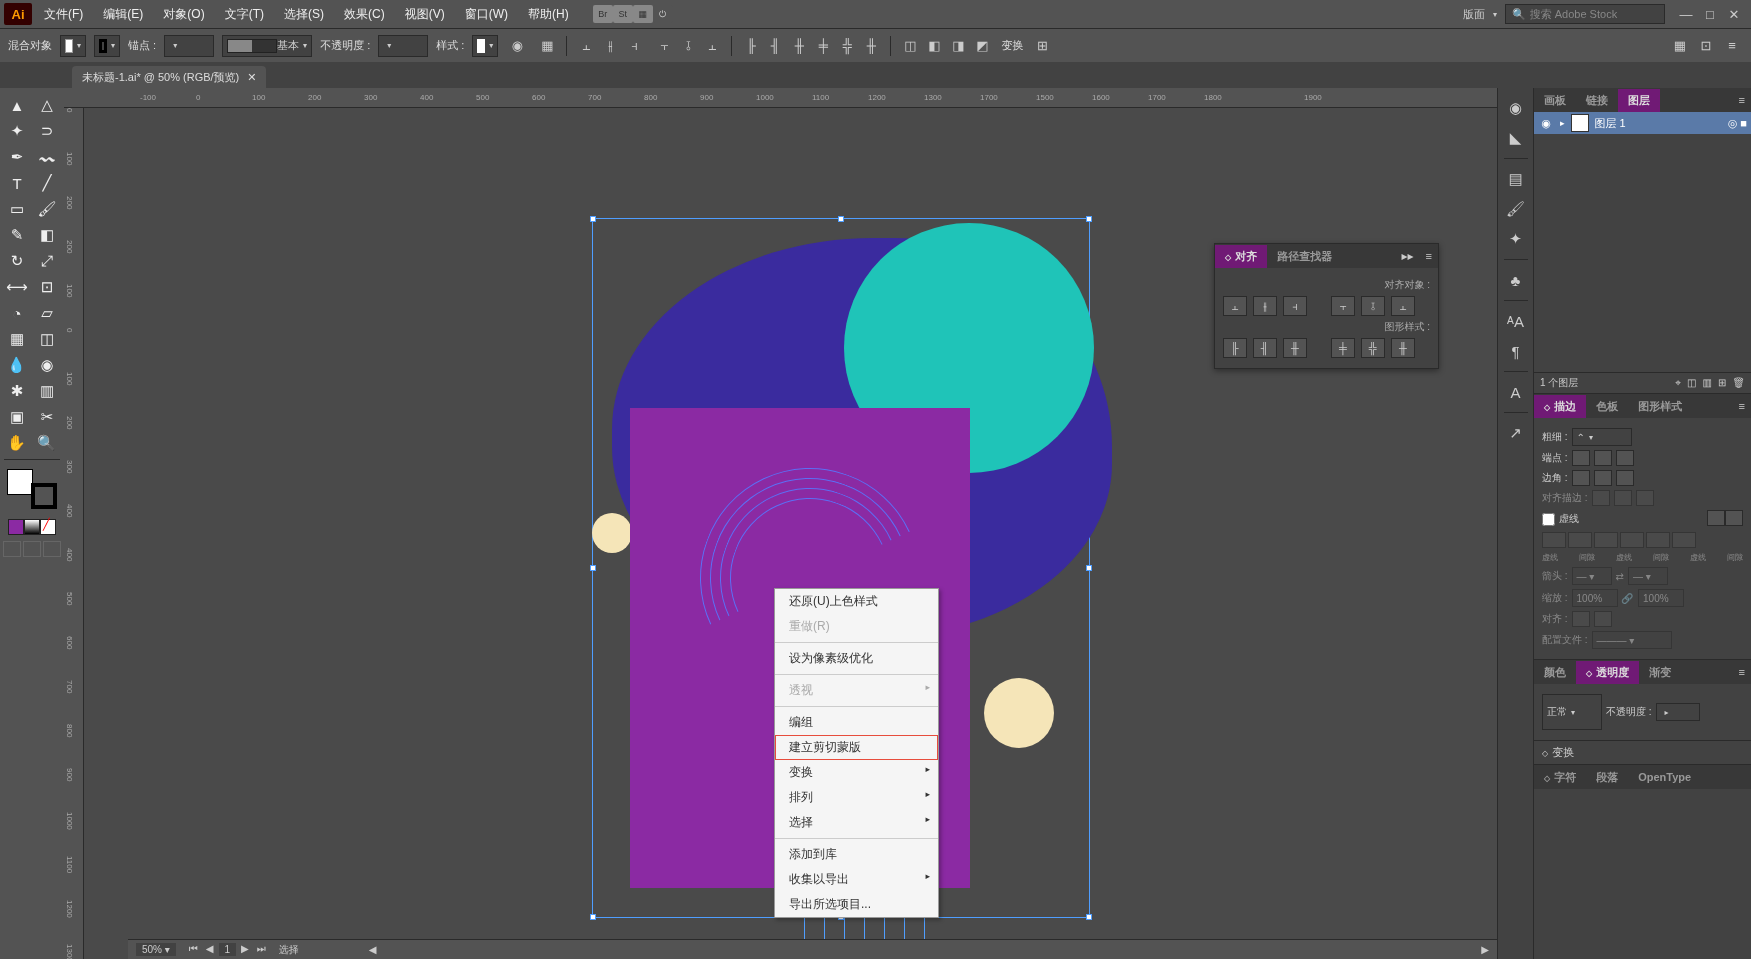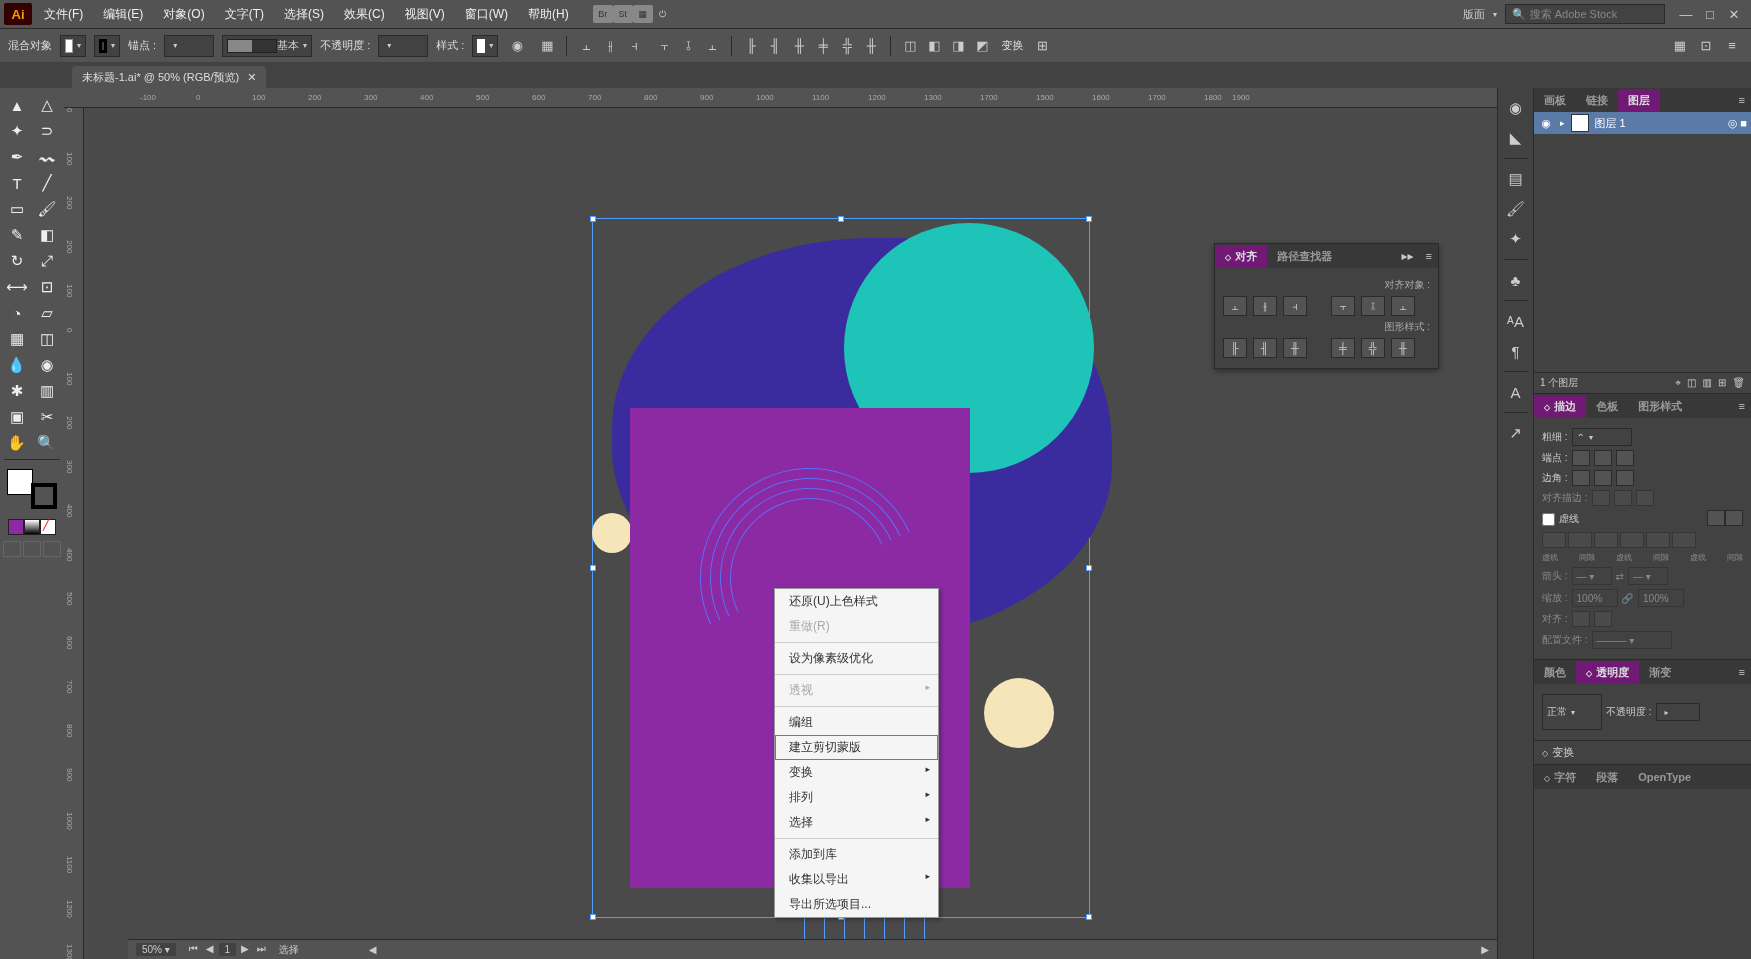--- a/index.html
+++ b/index.html
@@ -307,21 +307,21 @@
         <span class="ruler-tick" style="left: 636px; top: 5px;">900</span>
         <span class="ruler-tick" style="left: 692px; top: 5px;">1000</span>
         <span class="ruler-tick" style="left: 748px; top: 5px;">1100</span>
         <span class="ruler-tick" style="left: 804px; top: 5px;">1200</span>
         <span class="ruler-tick" style="left: 860px; top: 5px;">1300</span>
         <span class="ruler-tick" style="left: 916px; top: 5px;">1700</span>
         <span class="ruler-tick" style="left: 972px; top: 5px;">1500</span>
         <span class="ruler-tick" style="left: 1028px; top: 5px;">1600</span>
         <span class="ruler-tick" style="left: 1084px; top: 5px;">1700</span>
         <span class="ruler-tick" style="left: 1140px; top: 5px;">1800</span>
-        <span class="ruler-tick" style="left: 1168px; top: 5px;">1900</span>
+        <span class="ruler-tick" style="left: 1240px; top: 5px;">1900</span>
       </div>
     <div class="ruler-v" id="ruler-v">
         <span class="ruler-tick" style="top: 0px; left: 1px; writing-mode: vertical-rl;">0</span>
         <span class="ruler-tick" style="top: 44px; left: 1px; writing-mode: vertical-rl;">100</span>
         <span class="ruler-tick" style="top: 88px; left: 1px; writing-mode: vertical-rl;">200</span>
         <span class="ruler-tick" style="top: 132px; left: 1px; writing-mode: vertical-rl;">200</span>
         <span class="ruler-tick" style="top: 176px; left: 1px; writing-mode: vertical-rl;">100</span>
         <span class="ruler-tick" style="top: 220px; left: 1px; writing-mode: vertical-rl;">0</span>
         <span class="ruler-tick" style="top: 264px; left: 1px; writing-mode: vertical-rl;">100</span>
         <span class="ruler-tick" style="top: 308px; left: 1px; writing-mode: vertical-rl;">200</span>

